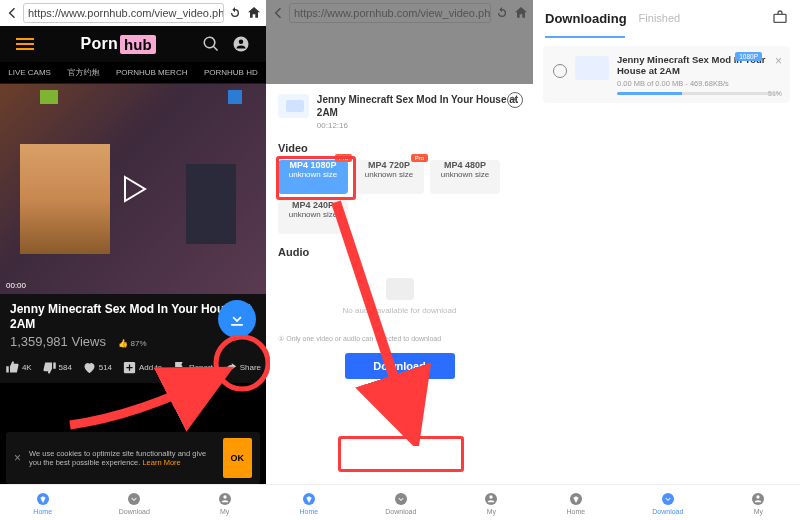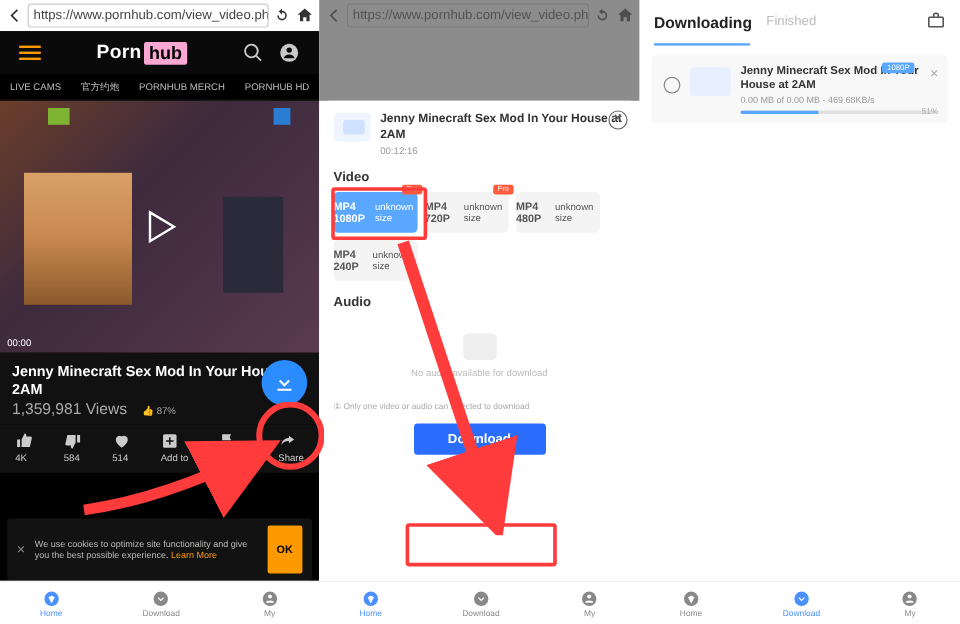--- a/index.html
+++ b/index.html
@@ -38,21 +38,21 @@
 
 
 .info{background:#111;color:#fff;padding:8px 10px 4px;position:relative}
 .title{font-size:12px;font-weight:700;line-height:1.25}
 .views{font-size:13px;color:#aaa;margin-top:4px}
 .like{font-size:8px;color:#aaa;margin-left:8px}
 .dlcircle{position:absolute;right:10px;top:6px;width:38px;height:38px;border-radius:50%;background:#2b8cff;display:flex;align-items:center;justify-content:center}
 
 
 .actrow{display:flex;justify-content:space-around;background:#111;padding:6px 0 8px;color:#ccc}
-.actrow .a{display:flex;flex-direction:column;align-items:flex-start;font-size:8px;gap:2px}
+.actrow .a{display:flex;flex-direction:row;align-items:center;font-size:8px;gap:2px}
 .actrow svg{width:15px;height:15px;fill:#ccc}
 
 
 .cookie{position:absolute;bottom:36px;left:6px;right:6px;background:rgba(20,20,20,.92);border-radius:3px;padding:6px 8px;display:flex;align-items:center;gap:8px;font-size:7.5px;color:#bbb}
 .cookie .x{color:#888;font-size:12px}
 .cookie .txt{flex:1;line-height:1.2}
 .cookie .lm{color:#ff9900}
 .cookie .ok{background:#ff9900;color:#000;font-weight:700;font-size:9px;padding:15px 8px;border-radius:2px}
 
 
@@ -66,21 +66,21 @@
 .p2 .shade2{position:absolute;top:0;left:0;right:0;height:84px}
 .sheet{position:absolute;top:84px;left:0;right:0;bottom:36px;background:#fff;border-radius:8px 8px 0 0;padding:10px 12px;z-index:2}
 .sheet .close{position:absolute;right:10px;top:8px;width:16px;height:16px;border:1.4px solid #666;border-radius:50%;display:flex;align-items:center;justify-content:center;font-size:10px;color:#666;line-height:1}
 .sheet .hd{display:flex;gap:8px;align-items:flex-start}
 .sheet .thumb{width:34px;height:24px;background:#eef5ff;border-radius:4px;position:relative}
 .sheet .thumb::after{content:"";position:absolute;left:8px;top:6px;width:18px;height:12px;background:#cfe2ff;border-radius:2px}
 .sheet .tt{font-size:10px;font-weight:700;color:#333;line-height:1.25}
 .sheet .dur{font-size:8px;color:#999;margin-top:2px}
 .sect{font-size:11px;font-weight:600;color:#333;margin:12px 0 6px}
 .grid{display:flex;flex-wrap:wrap;gap:6px}
-.opt{width:70px;height:34px;background:#f4f4f4;border-radius:4px;display:flex;flex-direction:row;align-items:center;justify-content:space-between;font-size:8px;color:#555;position:relative}
+.opt{width:70px;height:34px;background:#f4f4f4;border-radius:4px;display:flex;flex-direction:column;align-items:center;justify-content:flex-start;font-size:8px;color:#555;position:relative}
 .opt .q{font-weight:700;font-size:9px}
 .opt.sel{background:#5aa7ff;color:#fff}
 .opt .pro{position:absolute;top:-6px;right:-4px;background:#ff5a3c;color:#fff;font-size:6px;padding:1px 4px;border-radius:2px}
 .audio-empty{display:flex;flex-direction:column;align-items:center;padding:14px 0;color:#bbb;font-size:8px}
 .audio-empty .ai{width:28px;height:22px;background:#eee;border-radius:4px;margin-bottom:6px}
 .note{font-size:7px;color:#aaa;margin-top:6px}
 .dlbtn{margin:10px auto 0;width:110px;height:26px;background:#2b6dff;color:#fff;font-size:11px;font-weight:600;border-radius:3px;display:flex;align-items:center;justify-content:center}
 
 
 .hlbox{position:absolute;border:3px solid #ff3b3b;border-radius:3px;z-index:5}

